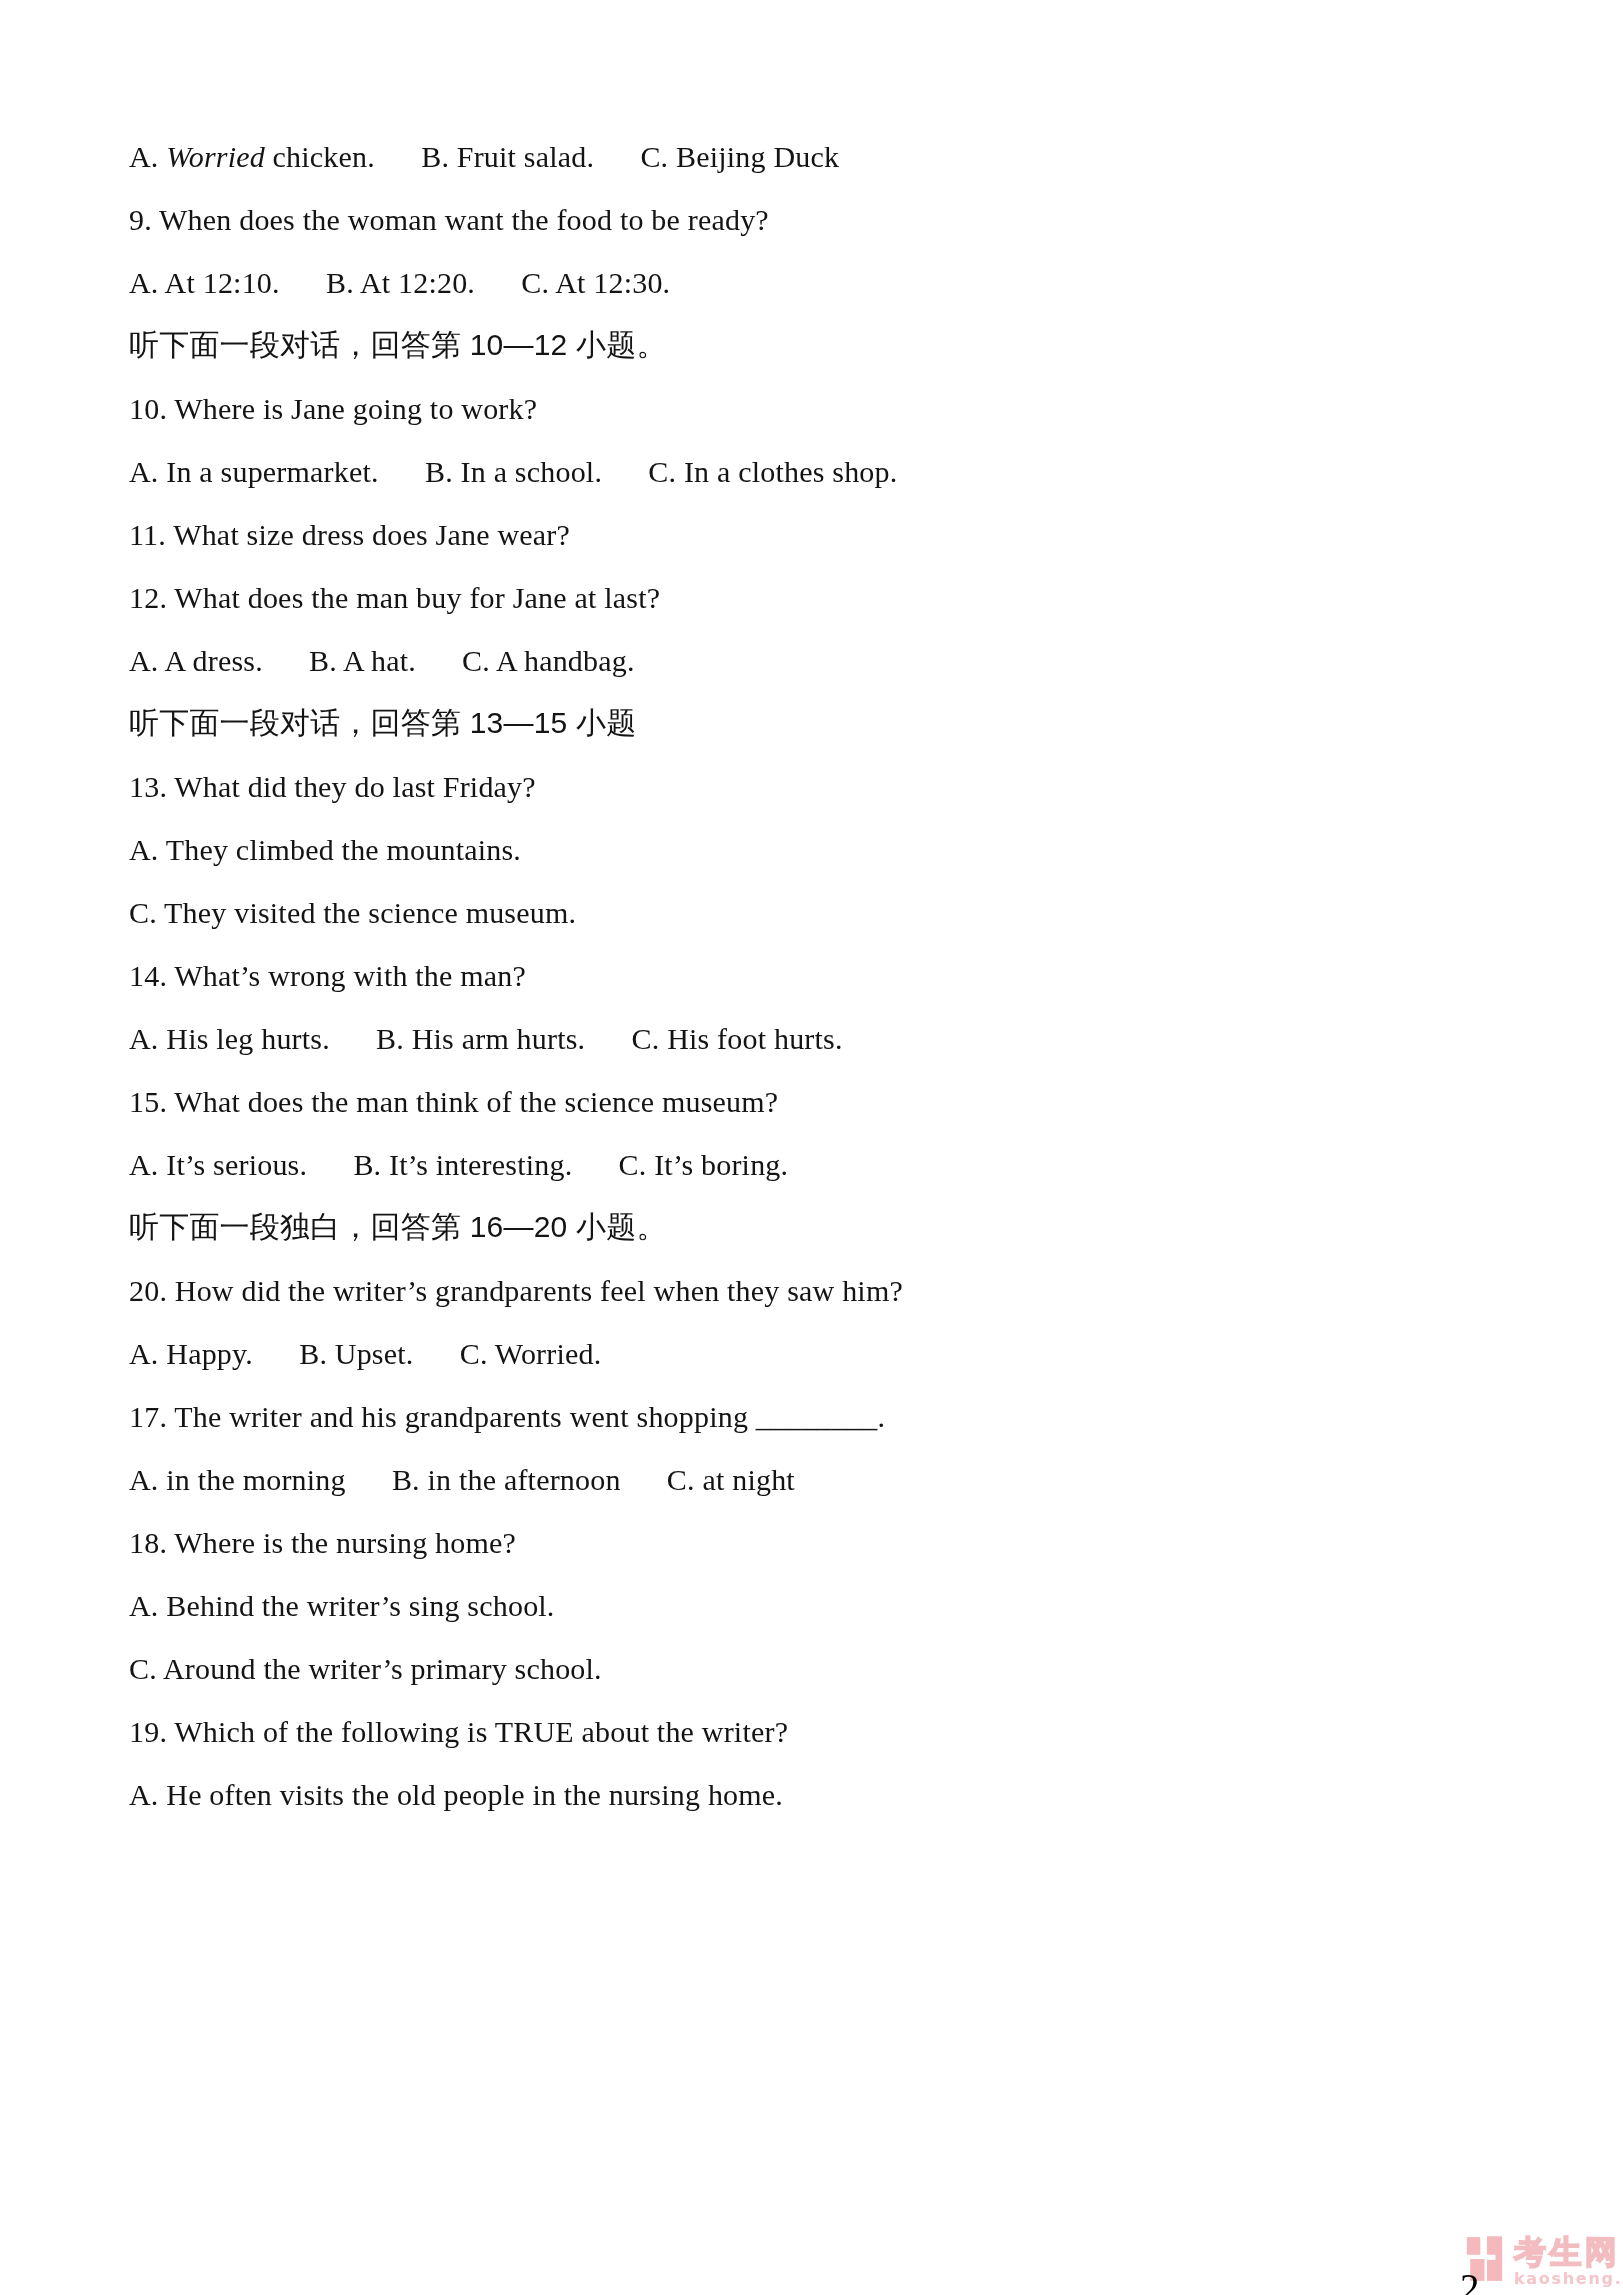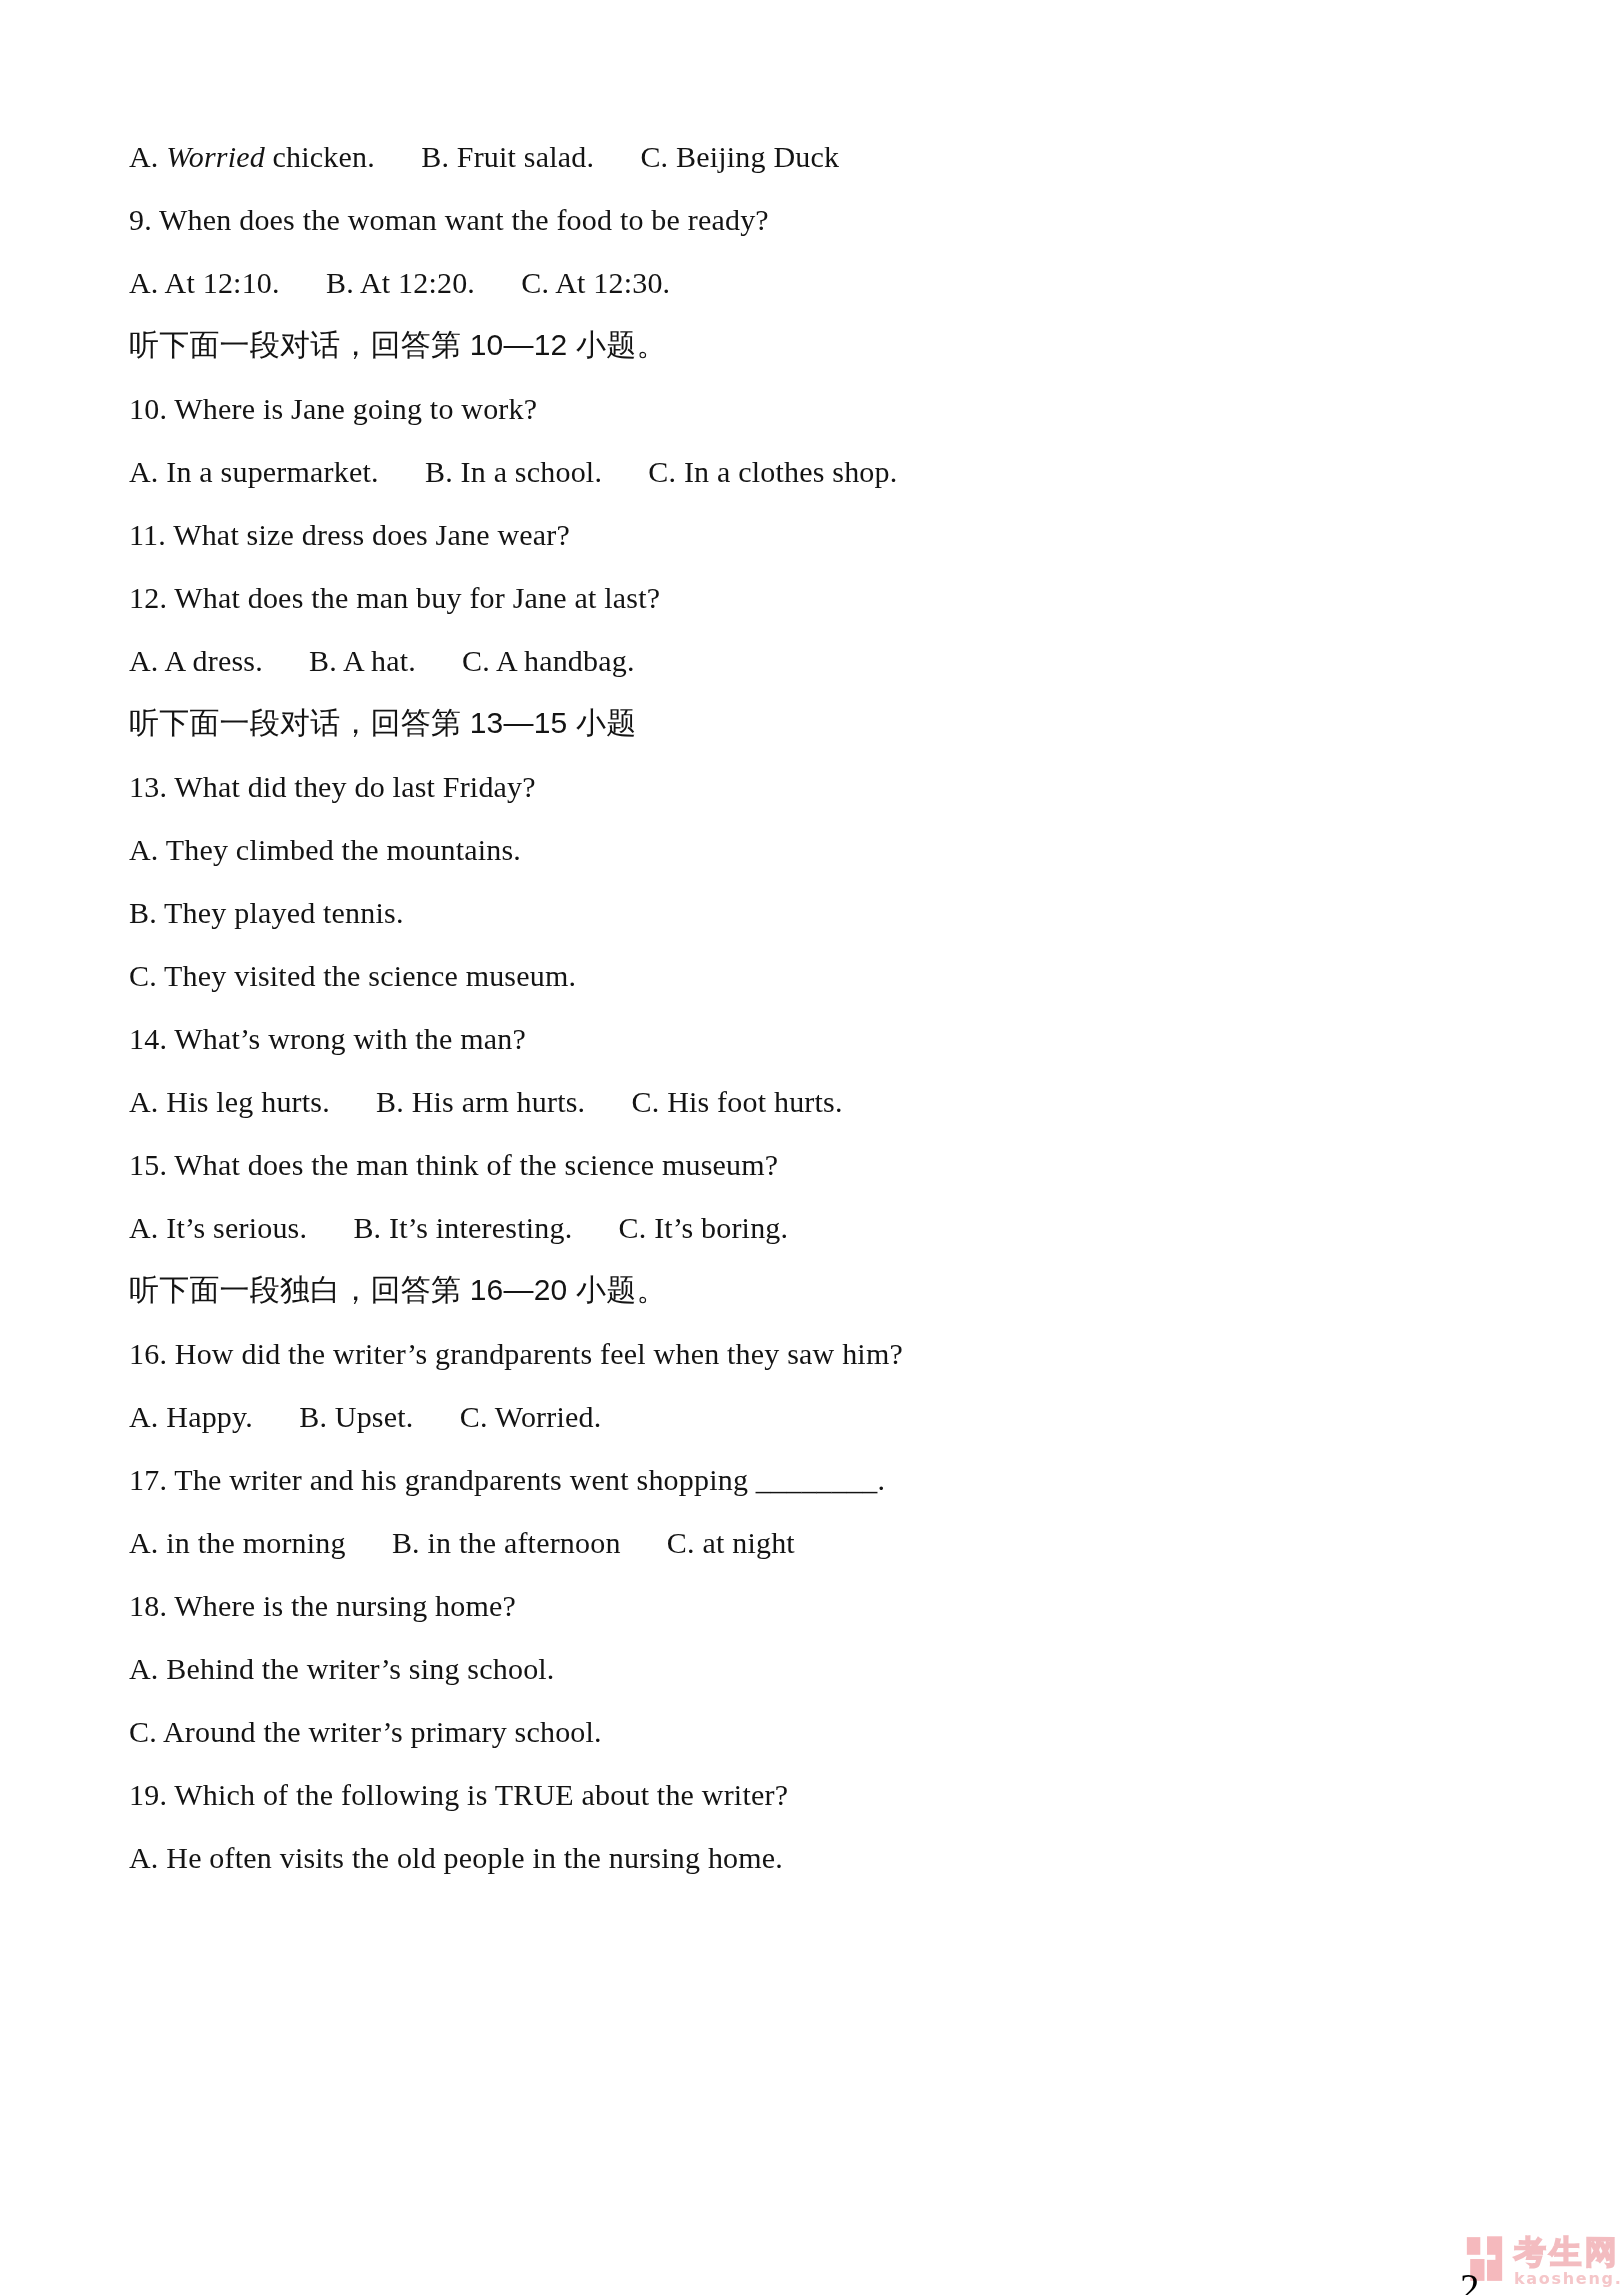--- a/index.html
+++ b/index.html
@@ -86,28 +86,27 @@
       <div class="line">A. At 12:10.      B. At 12:20.      C. At 12:30.</div>
       <div class="line zh">听下面一段对话，回答第 10—12 小题。</div>
       <div class="line">10. Where is Jane going to work?</div>
       <div class="line">A. In a supermarket.      B. In a school.      C. In a clothes shop.</div>
       <div class="line">11. What size dress does Jane wear?</div>
       <div class="line">12. What does the man buy for Jane at last?</div>
       <div class="line">A. A dress.      B. A hat.      C. A handbag.</div>
       <div class="line zh">听下面一段对话，回答第 13—15 小题</div>
       <div class="line">13. What did they do last Friday?</div>
       <div class="line">A. They climbed the mountains.</div>
-      <div class="line">B. They played tennis.</div>
       <div class="line">C. They visited the science museum.</div>
       <div class="line">14. What’s wrong with the man?</div>
       <div class="line">A. His leg hurts.      B. His arm hurts.      C. His foot hurts.</div>
       <div class="line">15. What does the man think of the science museum?</div>
       <div class="line">A. It’s serious.      B. It’s interesting.      C. It’s boring.</div>
       <div class="line zh">听下面一段独白，回答第 16—20 小题。</div>
-      <div class="line">16. How did the writer’s grandparents feel when they saw him?</div>
+      <div class="line">20. How did the writer’s grandparents feel when they saw him?</div>
       <div class="line">A. Happy.      B. Upset.      C. Worried.</div>
       <div class="line">17. The writer and his grandparents went shopping ________.</div>
       <div class="line">A. in the morning      B. in the afternoon      C. at night</div>
       <div class="line">18. Where is the nursing home?</div>
       <div class="line">A. Behind the writer’s sing school.</div>
       <div class="line">C. Around the writer’s primary school.</div>
       <div class="line">19. Which of the following is TRUE about the writer?</div>
       <div class="line">A. He often visits the old people in the nursing home.</div>
     </div>
 

